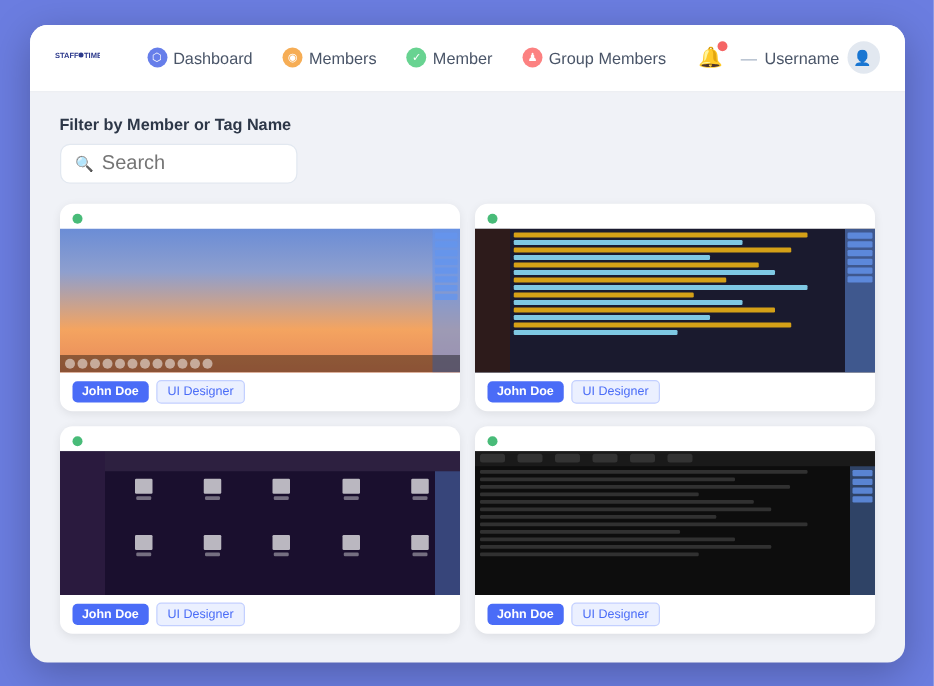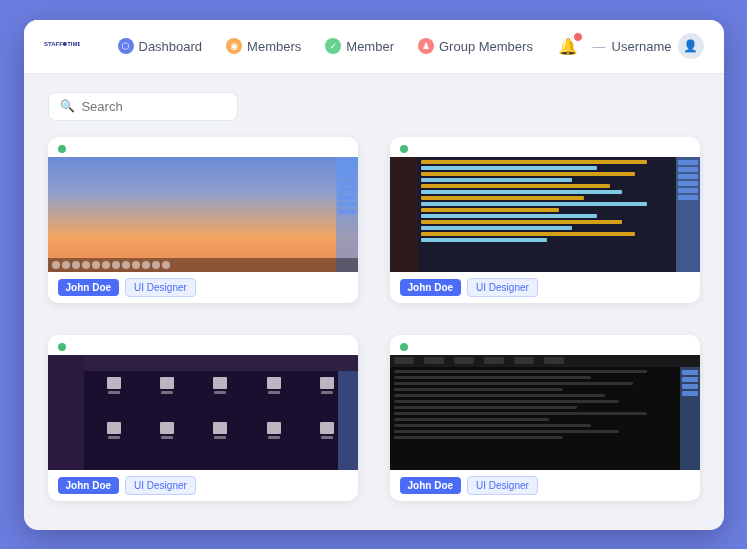--- a/index.html
+++ b/index.html
@@ -140,42 +140,42 @@
       border: 1px solid #e2e8f0;
       border-radius: 8px;
       padding: 6px 12px;
       width: 190px;
       gap: 6px;
     }
     .search-icon { color: #a0aec0; font-size: 12px; }
     .search-input {
       border: none;
       outline: none;
-      font-size: 13px;
+      font-size: 16px;
       color: #4c1d95;
       background: transparent;
       width: 100%;
     }
     .group-monitoring-btn {
       background: #4a6cf7;
       color: white;
       border: none;
       border-radius: 10px;
       padding: 12px 20px;
       font-size: 14px;
       font-weight: 600;
       cursor: pointer;
       white-space: nowrap;
       box-shadow: 0 4px 14px rgba(74,108,247,0.4);
     }
     
     .screenshots-grid {
       display: grid;
       grid-template-columns: 1fr 1fr;
-      gap: 32px;
+      gap: 12px;
     }
     .screenshot-card {
       background: #ffffff;
       border-radius: 10px;
       overflow: hidden;
       box-shadow: 0 2px 8px rgba(0,0,0,0.08);
     }
     .screenshot-header {
       padding: 8px 10px 4px;
       display: flex;
@@ -448,20 +448,21 @@
         <span style="color:#a0aec0;">—</span>
         <span>Username</span>
         <div class="user-avatar">👤</div>
       </div>
     </div>
   </nav>
 
   <div class="main-content">
     <div class="top-bar">
       <div class="filter-section">
+        <div class="filter-label">Filter by Member or Tag Name</div>
         <div class="search-box">
           <span class="search-icon">🔍</span>
           <input class="search-input" type="text" placeholder="Search" style="">
         </div>
       </div>
     </div>
 
     <div class="screenshots-grid">
 
       <div class="screenshot-card">

